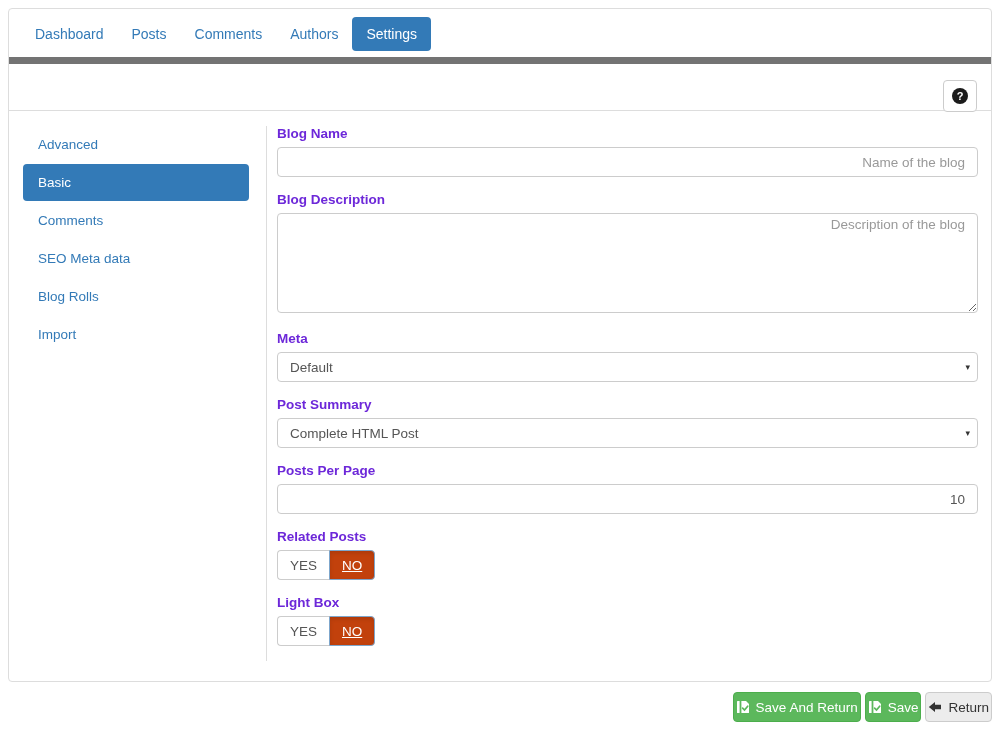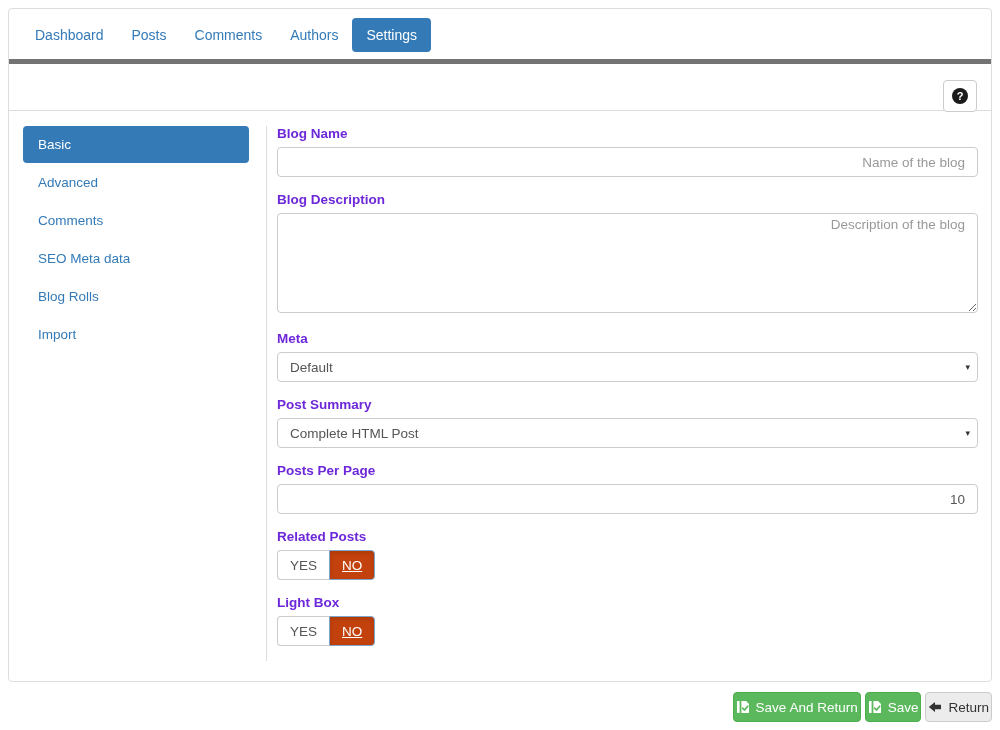--- a/index.html
+++ b/index.html
@@ -15,21 +15,21 @@
     position:absolute; left:8px; top:8px;
     width:984px; height:674px;
     border:1px solid #ddd; border-radius:4px;
     background:#fff;
     display:flex; flex-direction:column;
   }
   
   .nav-row {
     display:flex; align-items:center;
     padding:10px 12px 9px 12px;
-    border-bottom:5px solid #737373;
+    border-bottom:7px solid #737373;
     min-height:55px;
     text-align:right;
   }
   .nav-link {
     color:#337ab7; text-decoration:none;
     font-size:14px; padding:9px 14px;
     border-radius:4px; cursor:pointer; display:inline-block;
   }
   .nav-link.active { background:#337ab7; color:#fff; }
   
@@ -143,22 +143,22 @@
 
   <div class="help-row">
     <button class="help-btn">
       <span class="help-circle">?</span>
     </button>
   </div>
 
   <div class="content">
 
     <div class="sidebar">
+      <a class="side-item">Advanced</a>
       <a class="side-item active">Basic</a>
-      <a class="side-item">Advanced</a>
       <a class="side-item">Comments</a>
       <a class="side-item">SEO Meta data</a>
       <a class="side-item">Blog Rolls</a>
       <a class="side-item">Import</a>
     </div>
 
     <div class="form-col">
 
       <div class="form-group">
         <label class="form-label">Blog Name</label>

